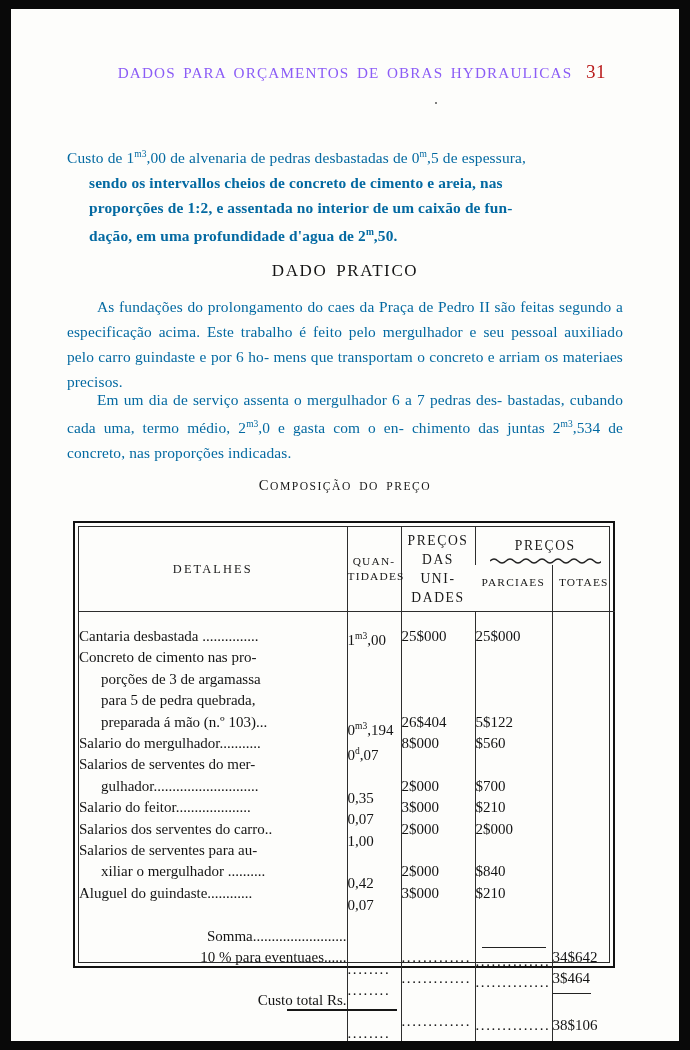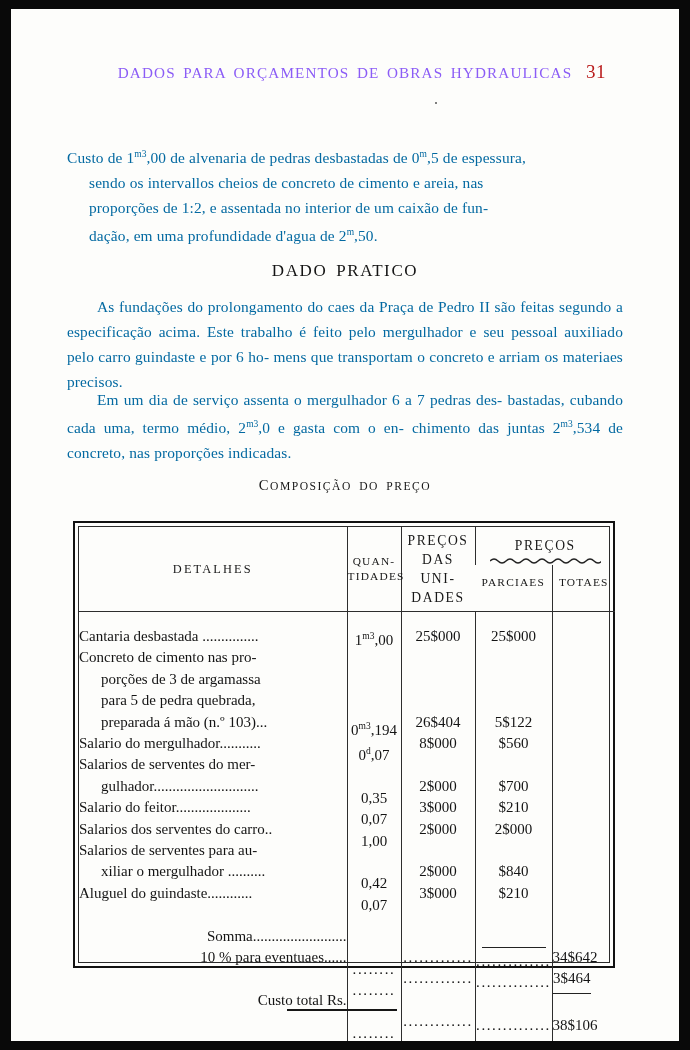--- a/index.html
+++ b/index.html
@@ -95,20 +95,21 @@
   }
   .spec-para {
     left: 56px;
     top: 133px;
     width: 556px;
     text-indent: 0;
   }
   .spec-para .cont {
     display: block;
     padding-left: 22px;
+    font-weight: bold;
   }
   sup.unit {
     font-size: 9.5px;
     vertical-align: super;
     letter-spacing: 0;
   }
 
   .section-head {
     position: absolute;
     left: 0;
@@ -213,21 +214,20 @@
     padding-left: 16px;
     padding-right: 2px;
     font-size: 15px;
     line-height: 21.4px;
     white-space: nowrap;
   }
   .detail-col .ln { display: block; }
   .detail-col .ln.ind1 { padding-left: 22px; }
 
   .num {
-    text-align: center;
     font-size: 15px;
     line-height: 21.4px;
     white-space: nowrap;
   }
   .num.r { padding-right: 24px; }
   .num .blank { display: block; height: 21.4px; }
 
   .dotfill {
     letter-spacing: 1.6px;
     font-size: 15px;

